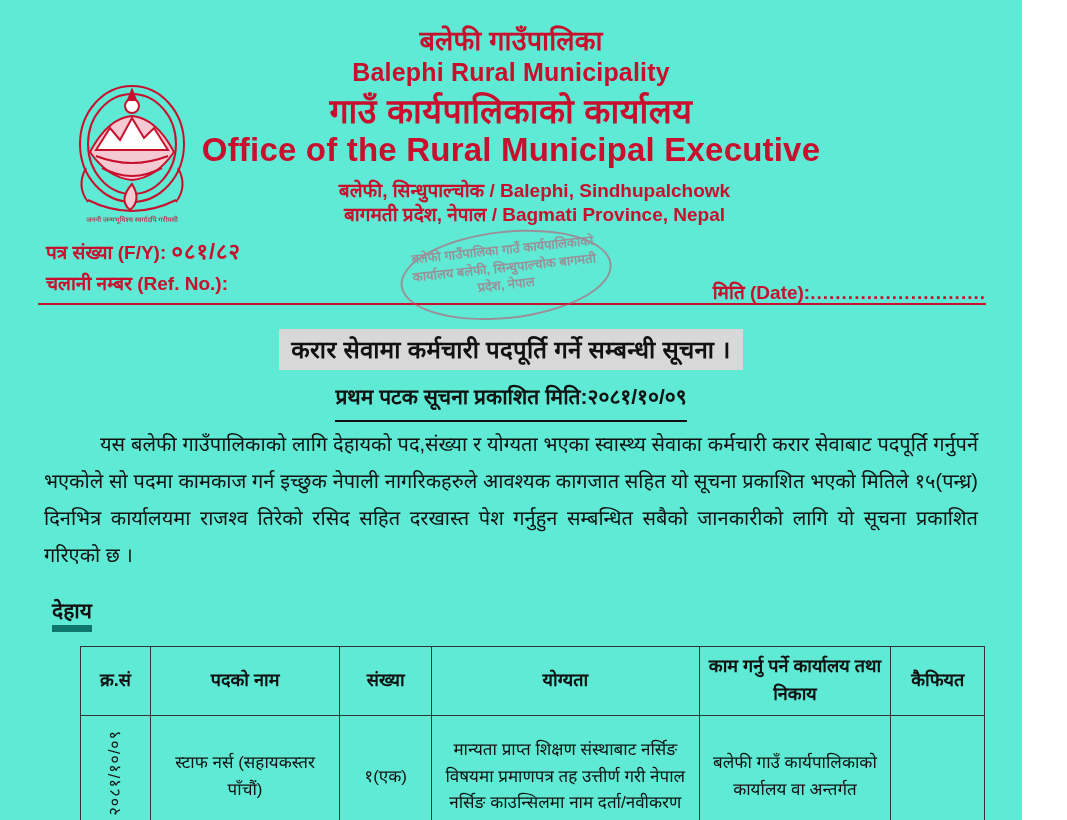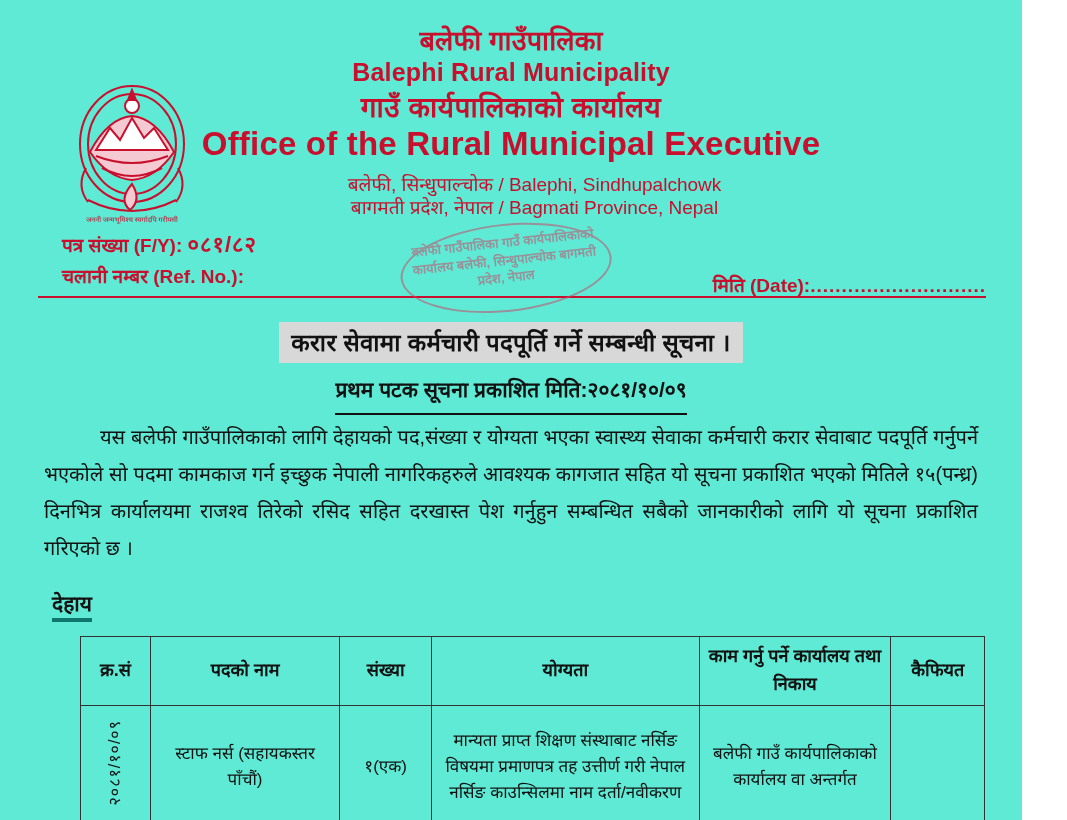--- a/index.html
+++ b/index.html
@@ -48,47 +48,47 @@
     font-size: 27px;
     font-weight: bold;
     margin-bottom: 2px;
   }
   .hdr-en1 {
     font-size: 25px;
     font-weight: bold;
     margin-bottom: 6px;
   }
   .hdr-np2 {
-    font-size: 28px;
+    font-size: 34px;
     font-weight: bold;
     letter-spacing: 0.5px;
     margin-bottom: 2px;
   }
   .hdr-en2 {
     font-size: 33px;
     font-weight: bold;
     margin-bottom: 10px;
   }
   .hdr-addr1, .hdr-addr2 {
     font-size: 19px;
-    font-weight: normal;
+    font-weight: bold;
     color: #c8102e;
     line-height: 1.25;
     padding-left: 47px;
   }
 
   
   .meta {
     position: relative;
     margin-top: 8px;
     height: 66px;
   }
   .meta-left {
     position: absolute;
-    left: 62px;
+    left: 46px;
     top: 0;
     font-size: 19px;
     color: #c8102e;
     font-weight: bold;
     line-height: 1.55;
   }
   .meta-left .fy-value {
     font-size: 22px;
     letter-spacing: 1px;
   }
@@ -167,21 +167,21 @@
     text-align: justify;
     text-justify: inter-word;
   }
   .body-text .indent { display: inline-block; width: 56px; }
 
   .dehaya {
     margin: 22px 0 0 52px;
     font-size: 21px;
     font-weight: bold;
     display: inline-block;
-    border-bottom: 4px solid #0f766e;
+    border-bottom: 7px solid #0f766e;
     padding-bottom: 1px;
   }
 
   
   table.vac {
     margin: 14px 44px 0 80px;
     border-collapse: collapse;
     width: 905px;
     font-size: 17px;
   }

